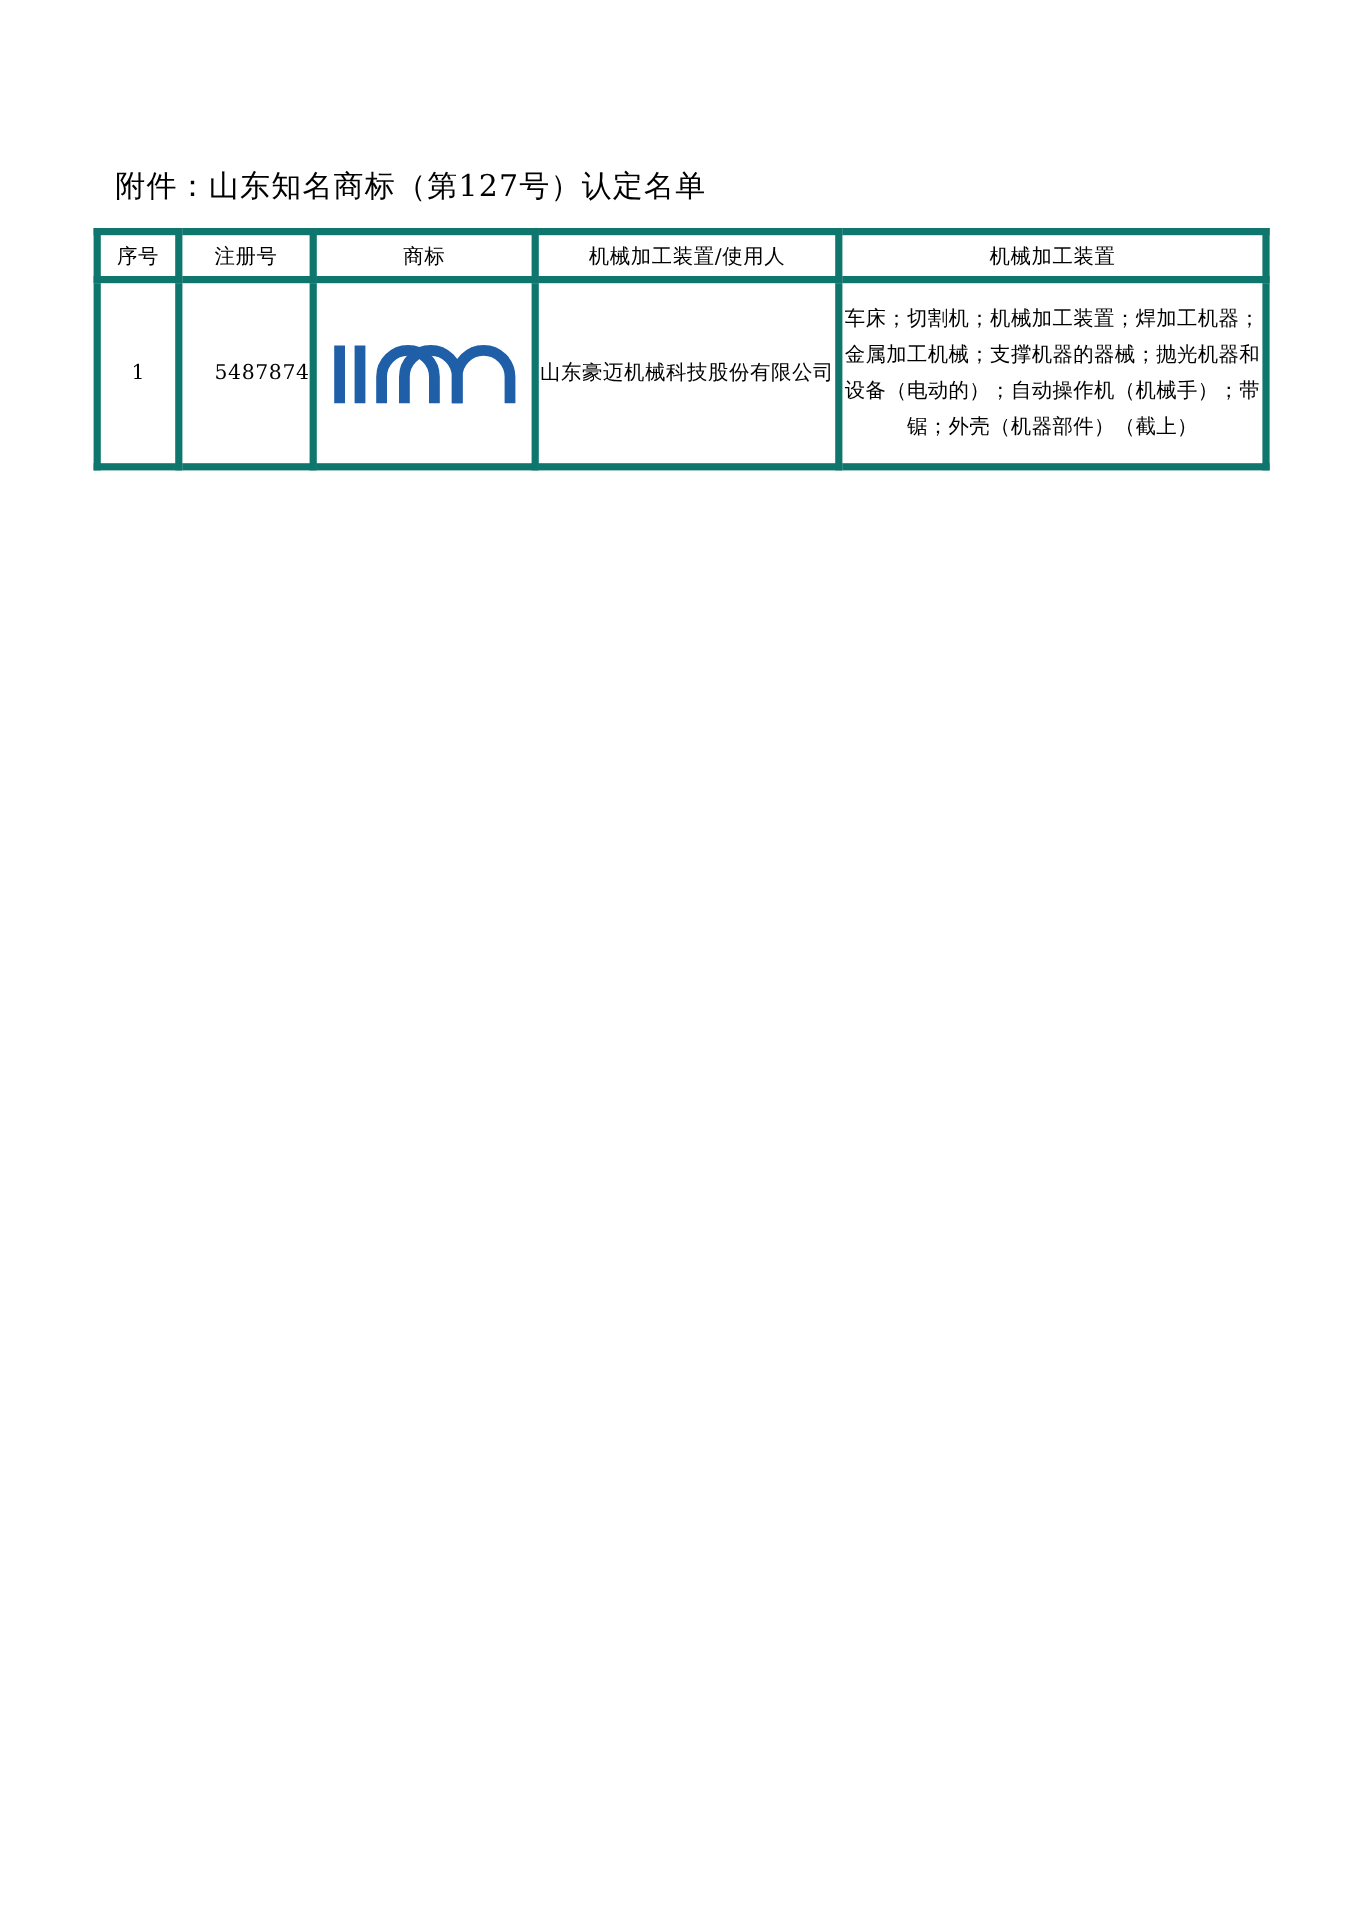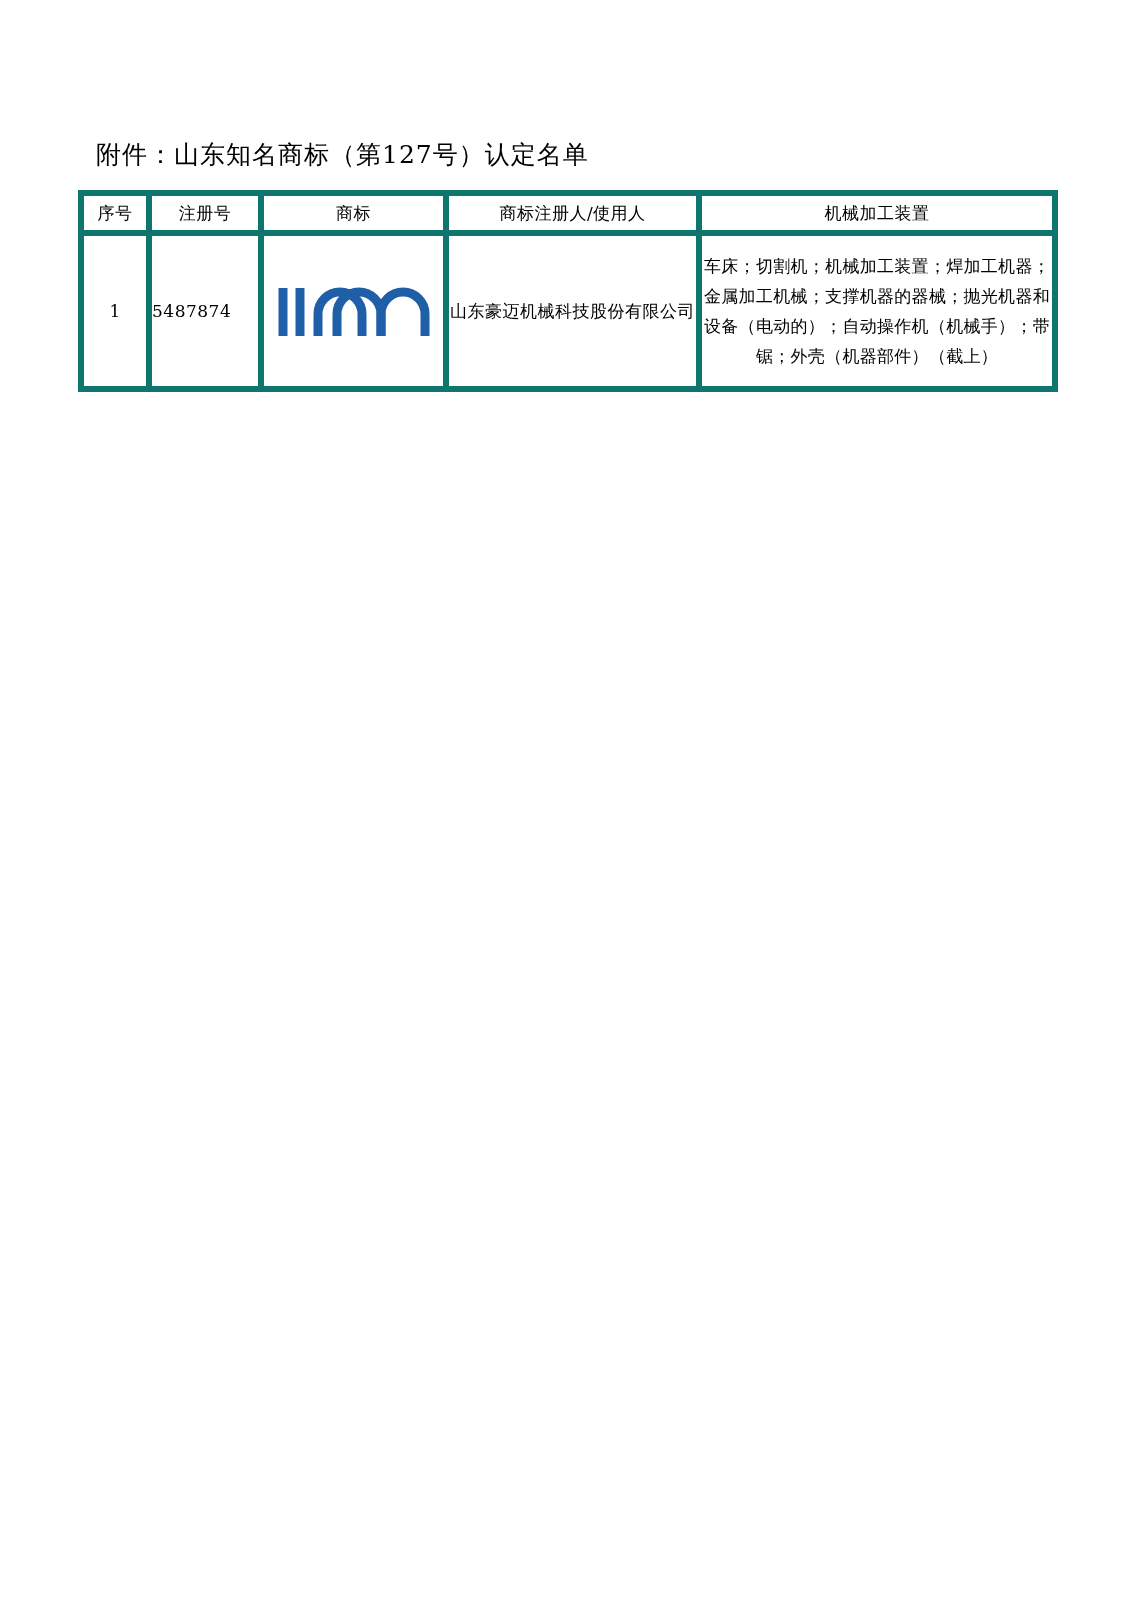--- a/index.html
+++ b/index.html
@@ -61,21 +61,21 @@
   .col-goods   { width: 356px; }
 
   tbody td {
     height: 150px;
   }
   td.cell-no {
     text-align: center;
     font-size: 18px;
   }
   td.cell-regno {
-    text-align: left;
+    text-align: right;
     font-size: 19px;
     letter-spacing: 0.5px;
   }
   td.cell-mark {
     text-align: center;
     vertical-align: middle;
   }
   .logo-wrap {
     width: 100%;
     display: flex;
@@ -111,21 +111,21 @@
       <col class="col-regno">
       <col class="col-mark">
       <col class="col-owner">
       <col class="col-goods">
     </colgroup>
     <thead>
       <tr>
         <th>序号</th>
         <th>注册号</th>
         <th>商标</th>
-        <th>商标注册人/使用人</th>
+        <th>机械加工装置/使用人</th>
         <th>机械加工装置</th>
       </tr>
     </thead>
     <tbody>
       <tr>
         <td class="cell-no">1</td>
         <td class="cell-regno">5487874</td>
         <td class="cell-mark">
           <div class="logo-wrap">
             <svg width="160" height="62" viewBox="0 0 160 62">

